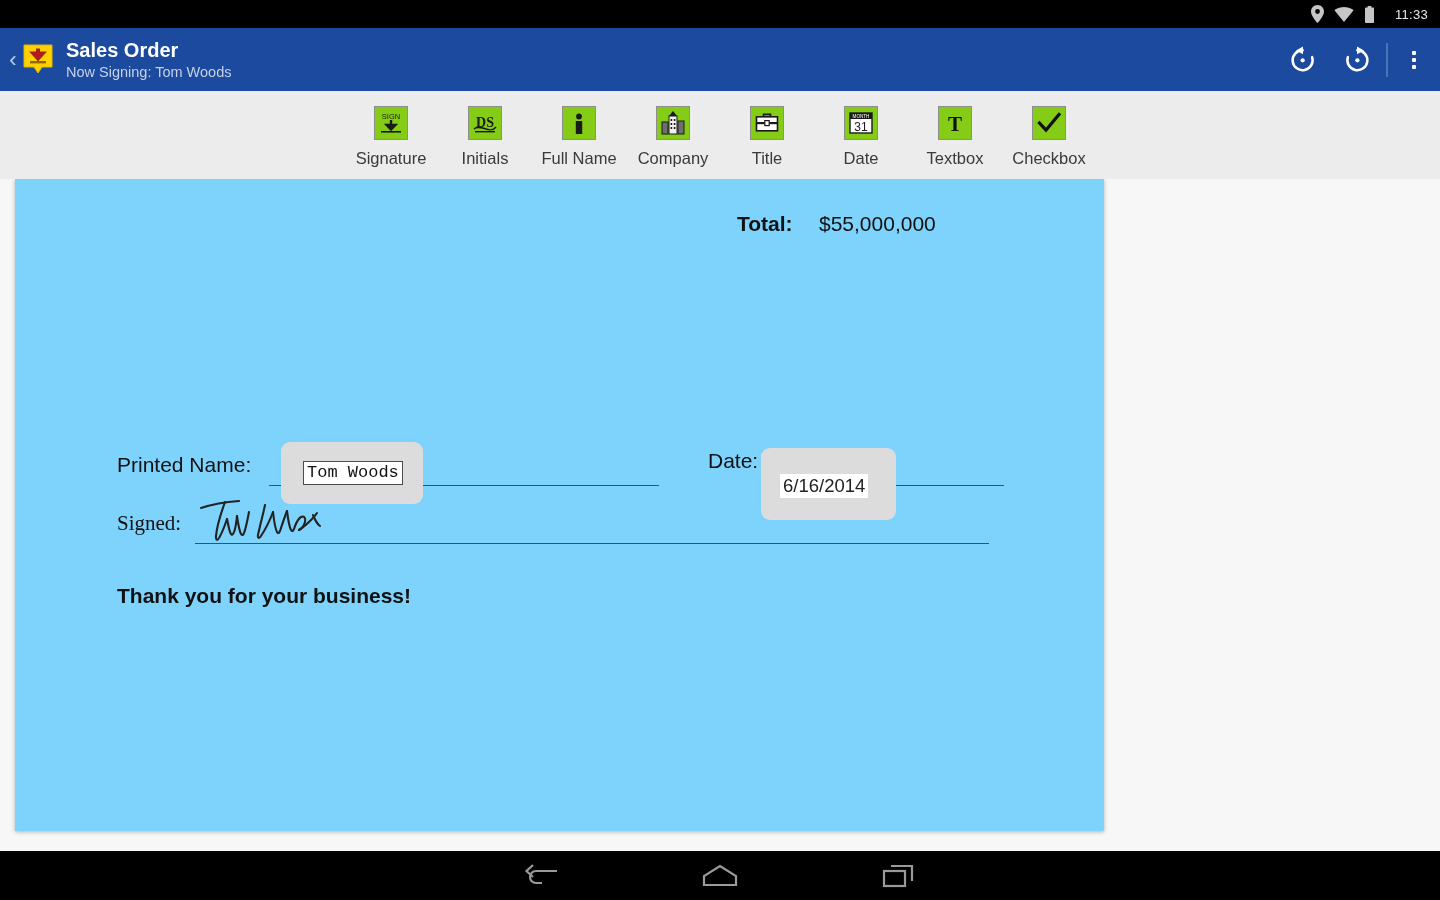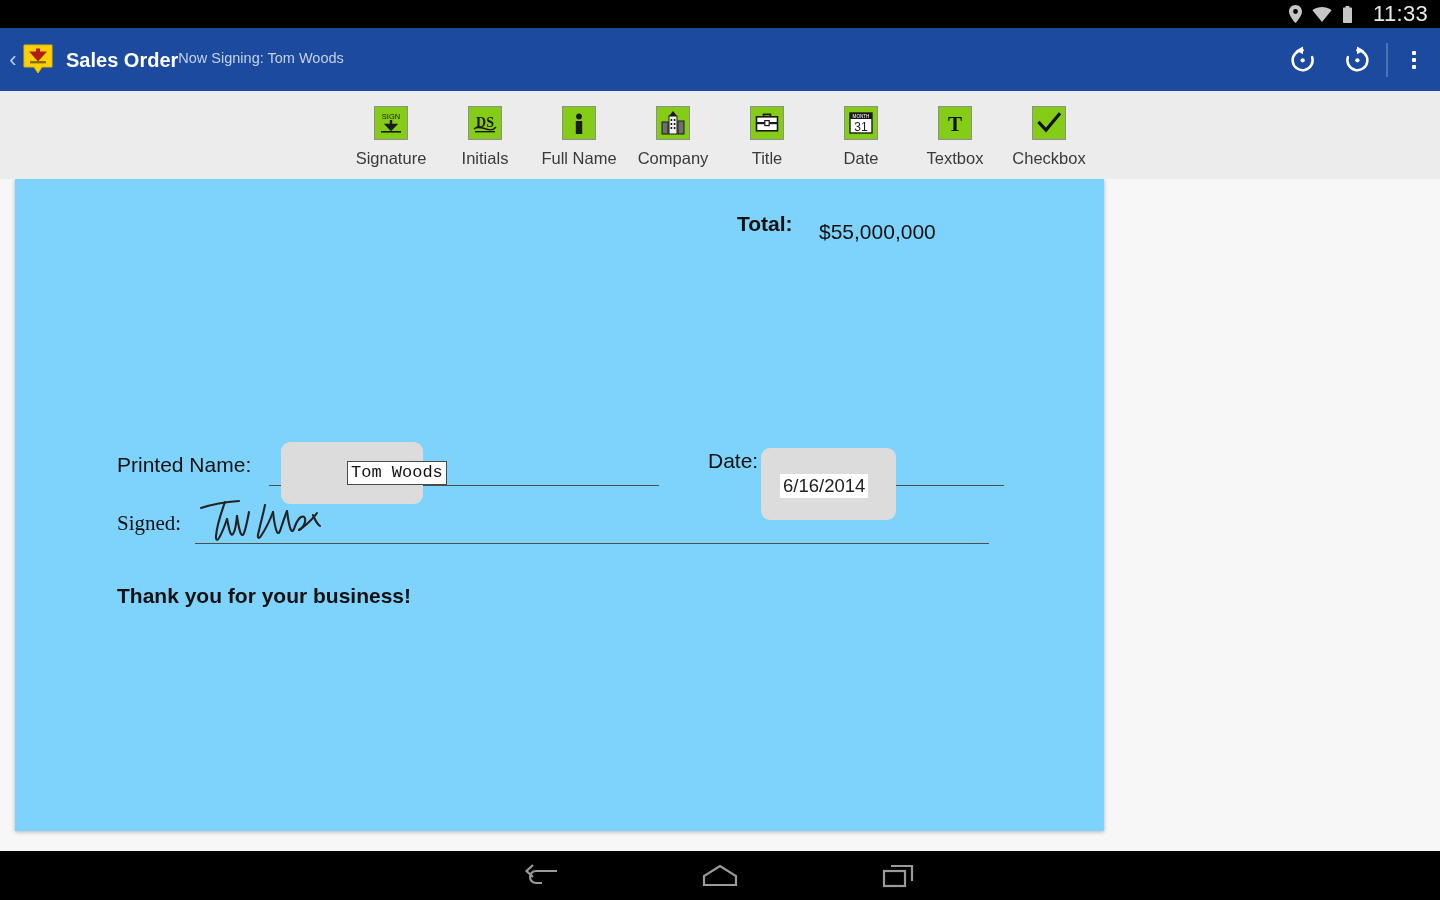--- a/index.html
+++ b/index.html
@@ -11,34 +11,34 @@
   }
   #app { position: relative; width: 1440px; height: 900px; background: #ffffff; }
 
   
   .statusbar {
     position: absolute; top: 0; left: 0; width: 1440px; height: 28px;
     background: #000000; display: flex; align-items: center;
     justify-content: flex-end; padding-right: 12px;
   }
   .sb-icons { display: flex; align-items: center; gap: 10px; }
-  .sb-time { color: #e8e8e8; font-size: 22px; letter-spacing: .3px; margin-left: 10px; }
+  .sb-time { color: #e8e8e8; font-size: 13px; letter-spacing: .3px; margin-left: 10px; }
   .ic-gray { fill: #c6c6c6; }
 
   
   .appbar {
     position: absolute; top: 28px; left: 0; width: 1440px; height: 63px;
     background: #1c4a9e; display: flex; align-items: center;
   }
   .back-chevron {
     width: 18px; margin-left: 4px; color: #bcd0ea; font-size: 22px;
     line-height: 1; text-align: center; user-select: none;
   }
   .ds-logo { width: 32px; height: 34px; position: relative; flex: 0 0 auto; }
-  .titles { margin-left: 12px; display: flex; flex-direction: row; justify-content: center; }
+  .titles { margin-left: 12px; display: flex; flex-direction: column; justify-content: center; }
   .app-title { color: #ffffff; font-size: 20px; font-weight: bold; line-height: 24px; }
   .app-sub { color: #c3d2e9; font-size: 14.5px; line-height: 20px; }
   .appbar-spacer { flex: 1 1 auto; }
   .ab-btn {
     width: 56px; height: 63px; display: flex; align-items: center; justify-content: center;
   }
   .ab-finish {
     color: #ffffff; font-size: 15px; font-weight: bold; letter-spacing: .6px;
     padding: 0 16px; height: 63px; display: flex; align-items: center;
   }
@@ -71,37 +71,37 @@
   .page {
     position: absolute; top: 0; left: 15px; width: 1089px; height: 652px;
     background: #7dd3fc; box-shadow: 0 1px 4px rgba(0,0,0,.28);
   }
 
   .total-row {
     position: absolute; left: 0; top: 33px; width: 1000px;
     display: flex; align-items: baseline;
   }
   .total-lbl { position: absolute; left: 722px; font-size: 21px; font-weight: bold; color: #111; }
-  .total-val { position: absolute; left: 804px; font-size: 21px; color: #111; margin-top: 8px; }
+  .total-val { position: absolute; left: 804px; font-size: 21px; color: #111; }
 
   .sig-block { position: absolute; left: 102px; top: 270px; width: 900px; text-align: right; }
 
   .row-printed { position: relative; height: 44px; }
   .lbl { position: absolute; font-size: 21px; color: #111; top: 4px; }
   .ruled {
     position: absolute; border-bottom: 1.3px solid #4d4d4d; height: 1px;
   }
 
   .field-hl {
     position: absolute; background: #dcdcdc; border-radius: 9px;
   }
   .field-name-box {
     position: absolute; border: 1px solid #4a4a4a; background: #ffffff;
     font-family: "Liberation Mono", "DejaVu Sans Mono", monospace;
-    font-size: 17px; color: #111; padding: 1px 3px 2px 3px; white-space: nowrap; margin-left: 44px;
+    font-size: 17px; color: #111; padding: 1px 3px 2px 3px; white-space: nowrap;
   }
   .field-date-box {
     position: absolute; background: #ffffff; font-size: 18.5px; color: #222;
     padding: 1px 3px; white-space: nowrap;
   }
   .sig-scrawl { position: absolute; }
   .thanks {
     position: absolute; left: 102px; top: 405px; font-size: 21px; font-weight: bold; color: #111;
   }
 

